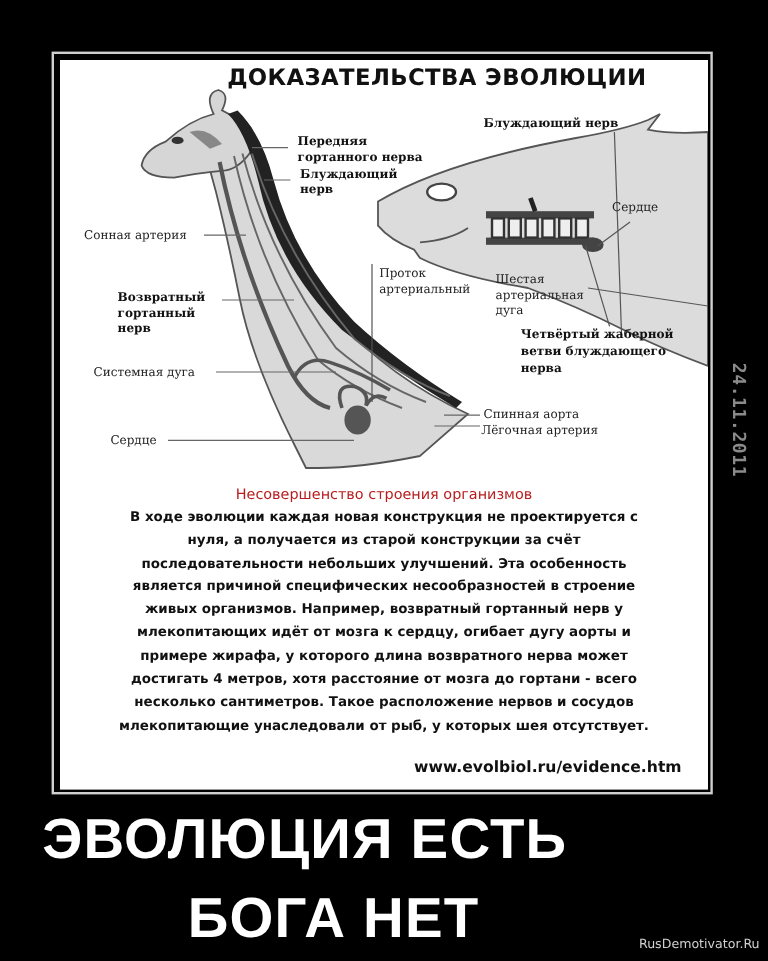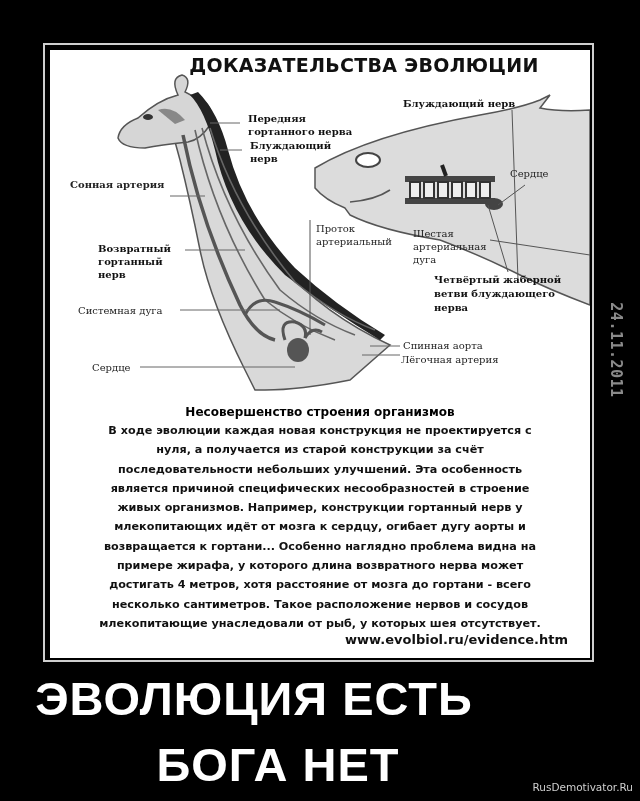--- a/index.html
+++ b/index.html
@@ -3,21 +3,21 @@
 <meta charset="utf-8">
 <style>
   html,body{margin:0;padding:0;background:#000;}
   body{width:640px;height:801px;position:relative;overflow:hidden;font-family:"DejaVu Serif",serif;}
   .frame{position:absolute;left:43px;top:43px;width:551px;height:619px;border:2px solid #cfcfcf;box-sizing:border-box;}
   .poster{position:absolute;left:50px;top:50px;width:540px;height:608px;background:#fff;overflow:hidden;}
   .title{position:absolute;left:0;top:4px;width:540px;text-align:center;font-family:"DejaVu Sans",sans-serif;font-weight:bold;font-size:19px;letter-spacing:0.3px;color:#111;padding-left:44px;}
   svg.art{position:absolute;left:0;top:0;}
   .lbl{position:absolute;font-family:"DejaVu Serif",serif;font-size:10px;line-height:13px;color:#222;white-space:nowrap;}
   .lbl.b{font-weight:bold;color:#111;}
-  .subtitle{position:absolute;left:0;top:355px;width:540px;text-align:center;font-family:"DejaVu Sans",sans-serif;font-weight:bold;font-size:12px;color:#000000;}
+  .subtitle{position:absolute;left:0;top:355px;width:540px;text-align:center;font-family:"DejaVu Sans",sans-serif;font-weight:normal;font-size:12px;color:#b91c1c;}
   .body-text{position:absolute;left:8px;top:371px;width:524px;text-align:center;font-family:"DejaVu Sans",sans-serif;font-weight:bold;font-size:11.2px;line-height:19.3px;color:#111;}
   .body-text div{white-space:nowrap;}
   .source{position:absolute;right:22px;top:582px;font-family:"DejaVu Sans",sans-serif;font-weight:bold;font-size:13px;color:#111;}
   .date{position:absolute;left:606px;top:310px;width:20px;height:80px;}
   .date span{position:absolute;left:50%;top:50%;transform:translate(-50%,-50%) rotate(90deg);font-family:"DejaVu Sans Mono",monospace;font-weight:bold;font-size:15px;color:#8a8a8a;white-space:nowrap;letter-spacing:0.5px;}
   .caption{position:absolute;left:0;width:508px;text-align:center;font-family:"Liberation Sans",sans-serif;font-weight:bold;color:#fff;font-size:47px;letter-spacing:1px;}
   .cap1{top:671px;}
   .cap2{top:737px;margin-left:24px;}
   .watermark{position:absolute;right:7px;bottom:8px;font-family:"DejaVu Sans",sans-serif;font-size:10.5px;color:#cfcfcf;}
 </style>
@@ -86,21 +86,21 @@
   </svg>
 
   <div class="lbl b" style="left:198px;top:62px;">
     <div>Передняя</div>
     <div>гортанного нерва</div>
   </div>
   <div class="lbl b" style="left:200px;top:89px;">
     <div>Блуждающий</div>
     <div>нерв</div>
   </div>
-  <div class="lbl" style="left:20px;top:128px;font-weight:bold;">Сонная артерия</div>
+  <div class="lbl" style="left:20px;top:140px;">Сонная артерия</div>
   <div class="lbl b" style="left:48px;top:192px;">
     <div>Возвратный</div>
     <div>гортанный</div>
     <div>нерв</div>
   </div>
   <div class="lbl" style="left:28px;top:254px;">Системная дуга</div>
   <div class="lbl" style="left:42px;top:311px;">Сердце</div>
   <div class="lbl" style="left:266px;top:172px;">
     <div>Проток</div>
     <div>артериальный</div>
@@ -121,23 +121,22 @@
     <div>нерва</div>
   </div>
 
   <div class="subtitle">Несовершенство строения организмов</div>
 
   <div class="body-text">
     <div>В ходе эволюции каждая новая конструкция не проектируется с</div>
     <div>нуля, а получается из старой конструкции за счёт</div>
     <div>последовательности  небольших улучшений. Эта особенность</div>
     <div>является  причиной   специфических  несообразностей  в строение</div>
-    <div>живых  организмов. Например, конструкции гортанный нерв у</div>
+    <div>живых  организмов. Например, возвратный гортанный нерв у</div>
     <div>млекопитающих идёт от мозга к сердцу, огибает дугу аорты и</div>
-    <div>возвращается к гортани... Особенно наглядно проблема видна на</div>
     <div>примере жирафа, у которого длина возвратного нерва может</div>
     <div>достигать 4 метров, хотя расстояние от мозга до гортани - всего</div>
     <div>несколько сантиметров. Такое расположение нервов и сосудов</div>
     <div>млекопитающие унаследовали от рыб, у которых шея отсутствует.</div>
   </div>
 
   <div class="source">www.evolbiol.ru/evidence.htm</div>
 </div>
 
 <div class="date">

